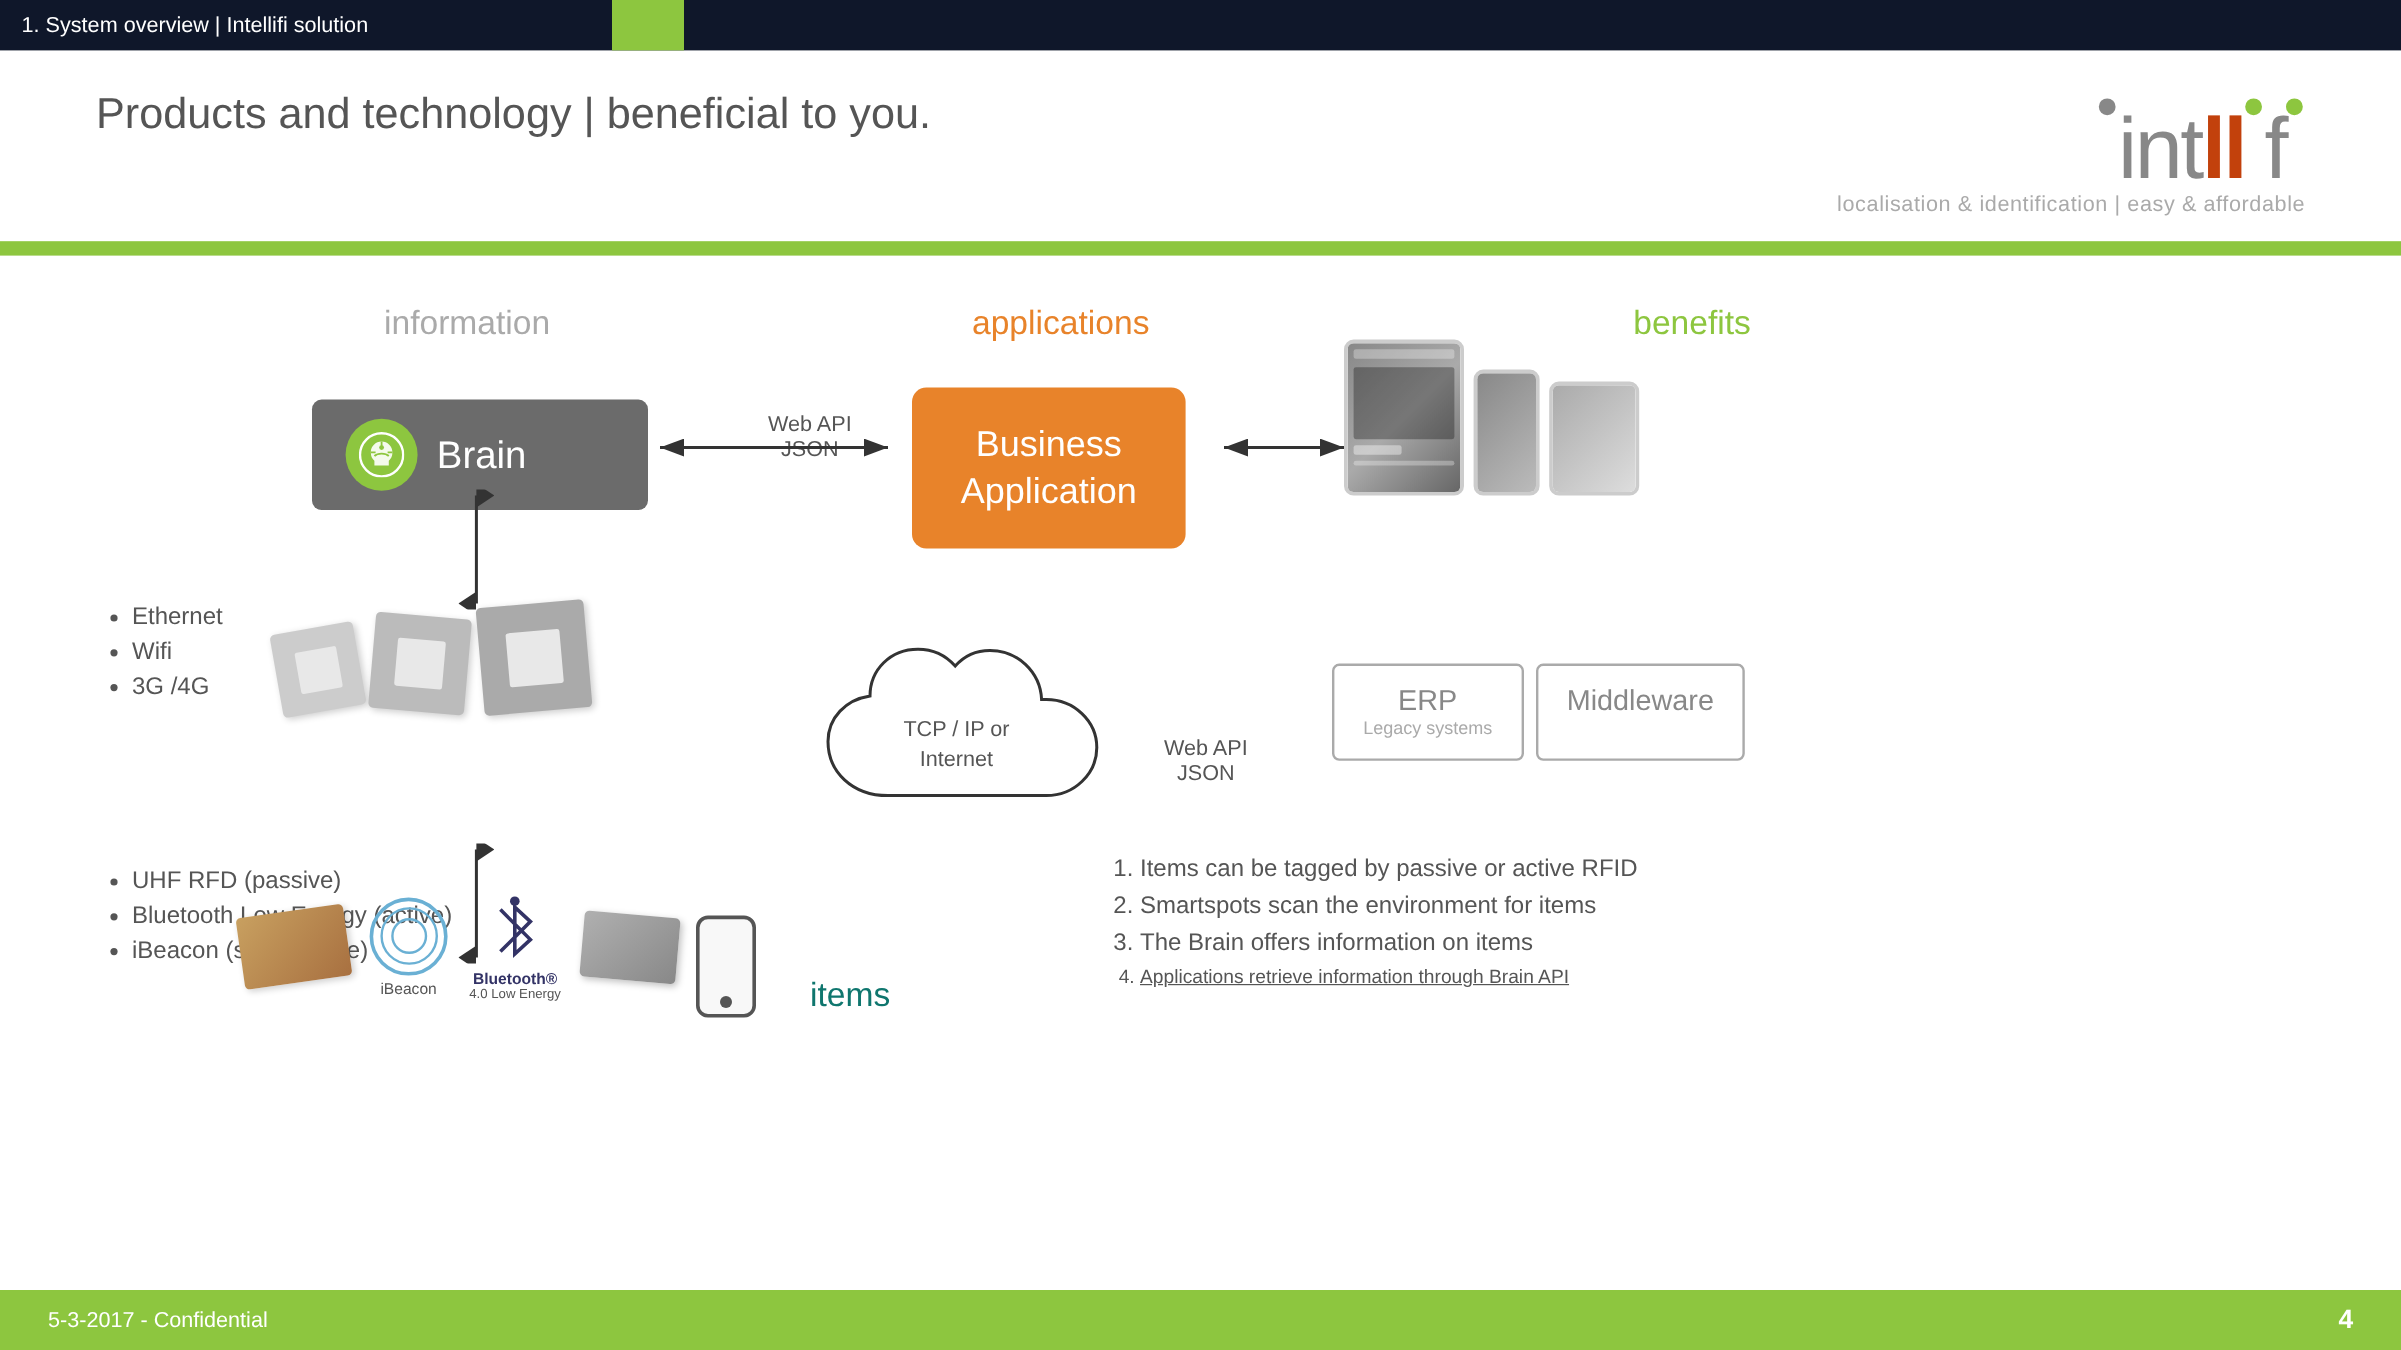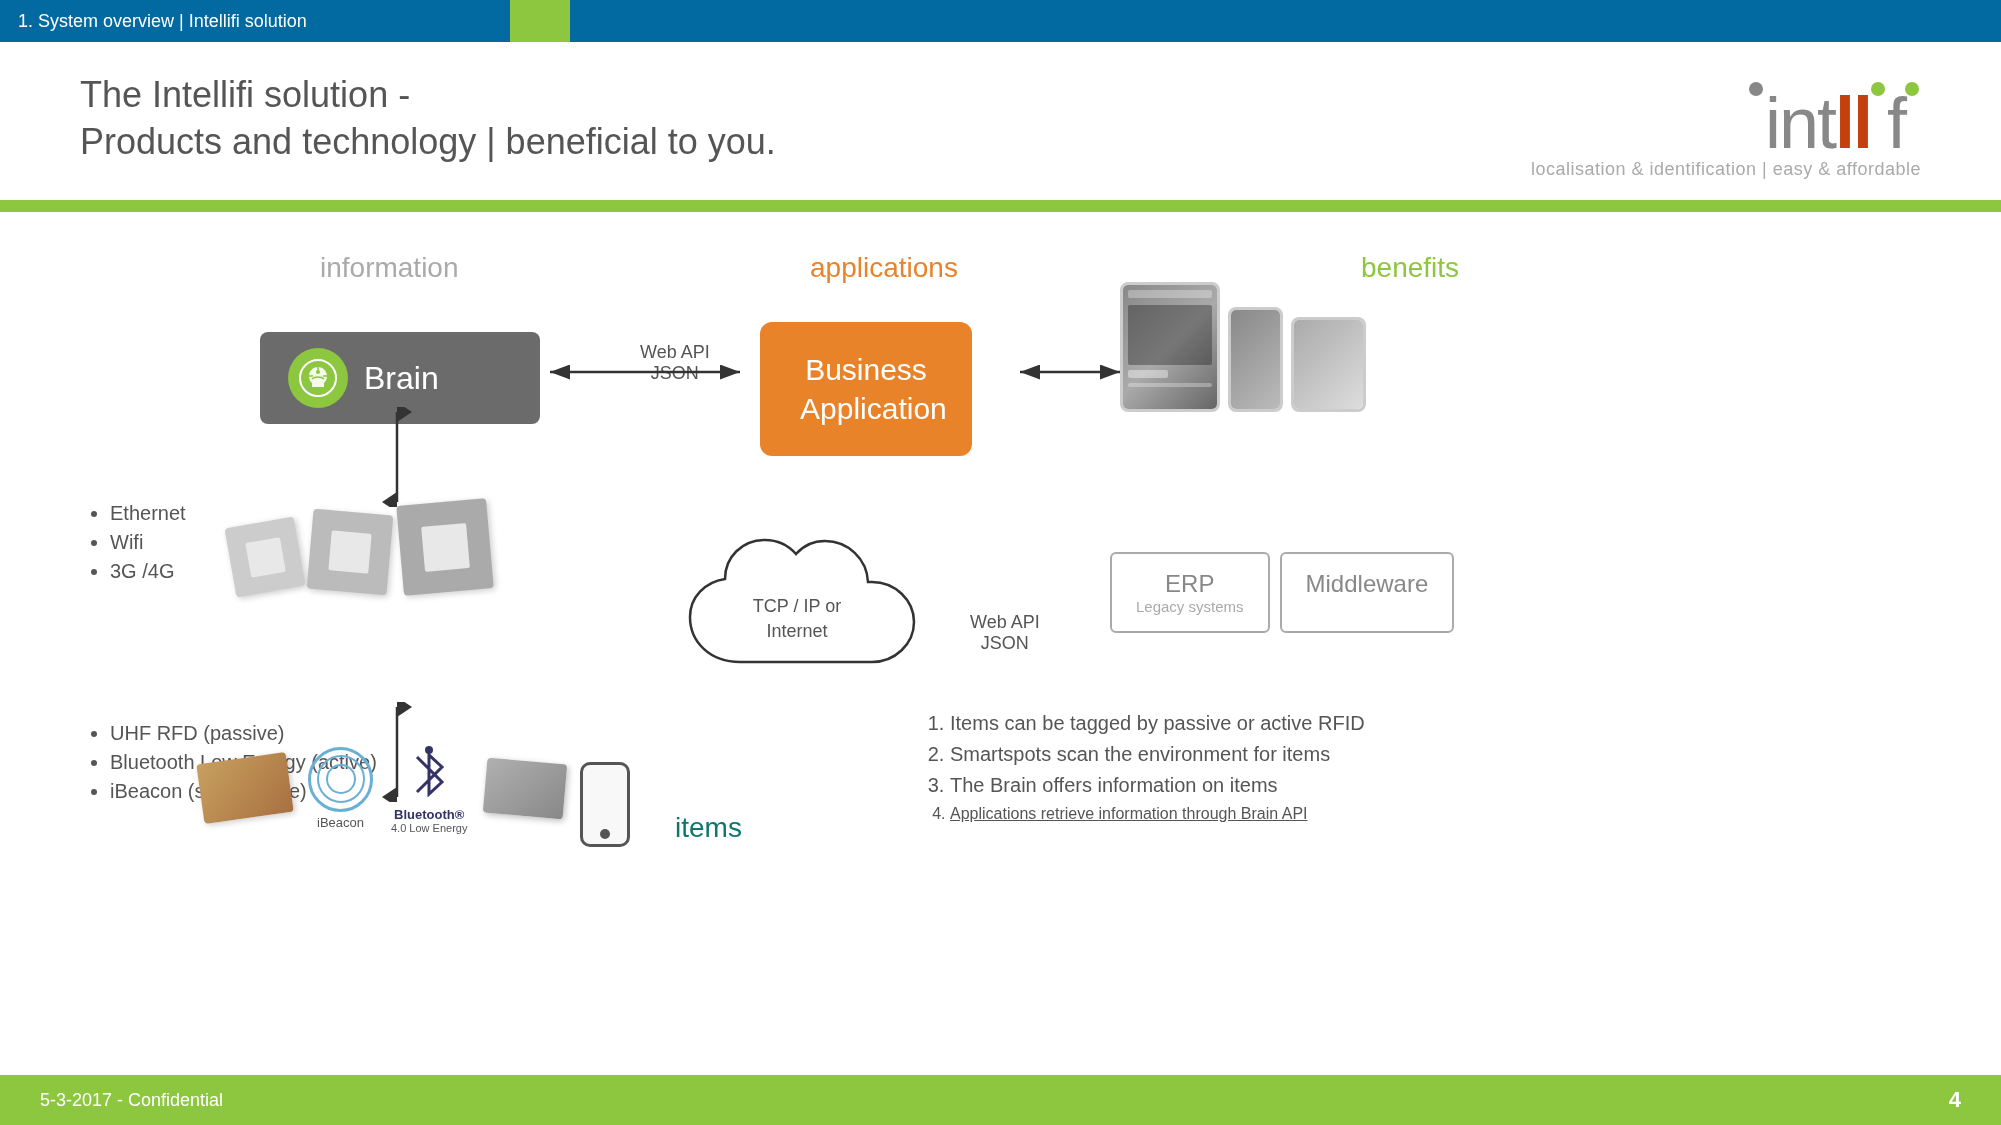--- a/index.html
+++ b/index.html
@@ -7,21 +7,21 @@
       font-family: 'Segoe UI', Arial, sans-serif;
       background: #ffffff;
       width: 2001px;
       height: 1125px;
       overflow: hidden;
       position: relative;
     }
 
     
     .top-bar {
-      background: #0369a1;
+      background: #0f172a;
       color: #fff;
       font-size: 18px;
       padding: 8px 18px;
       display: flex;
       align-items: center;
       height: 42px;
       text-align: right;
     }
     .top-bar-accent {
       width: 60px;
@@ -155,21 +155,21 @@
 
     
     .biz-app-box {
       background: #e8832a;
       border-radius: 12px;
       padding: 28px 40px;
       color: #fff;
       font-size: 30px;
       font-weight: 400;
       text-align: center;
-      width: 212px;
+      width: 228px;
       line-height: 1.3;
     }
     .tablet-mock {
       width: 100px;
       height: 130px;
       border: 3px solid #ccc;
       border-radius: 8px;
       background: #f0f0f0;
       position: relative;
       overflow: hidden;
@@ -382,21 +382,20 @@
 </head>
 <body>
 
 <div class="top-bar">
   <span>1. System overview | Intellifi solution</span>
 </div>
 <div class="top-bar-accent"></div>
 
 <div class="header">
   <div class="header-title">
-    <span>The Intellifi solution -</span>
     <span>Products and technology | beneficial to you.</span>
   </div>
   <div class="logo-area">
     <div class="logo-text">
       <span class="logo-dot"></span>int<span class="ll-green">ll</span><span class="logo-dot-green"></span>f<span class="logo-dot-green"></span>
     </div>
     <div class="logo-subtitle">localisation &amp; identification  |  easy &amp; affordable</div>
   </div>
 </div>
 

